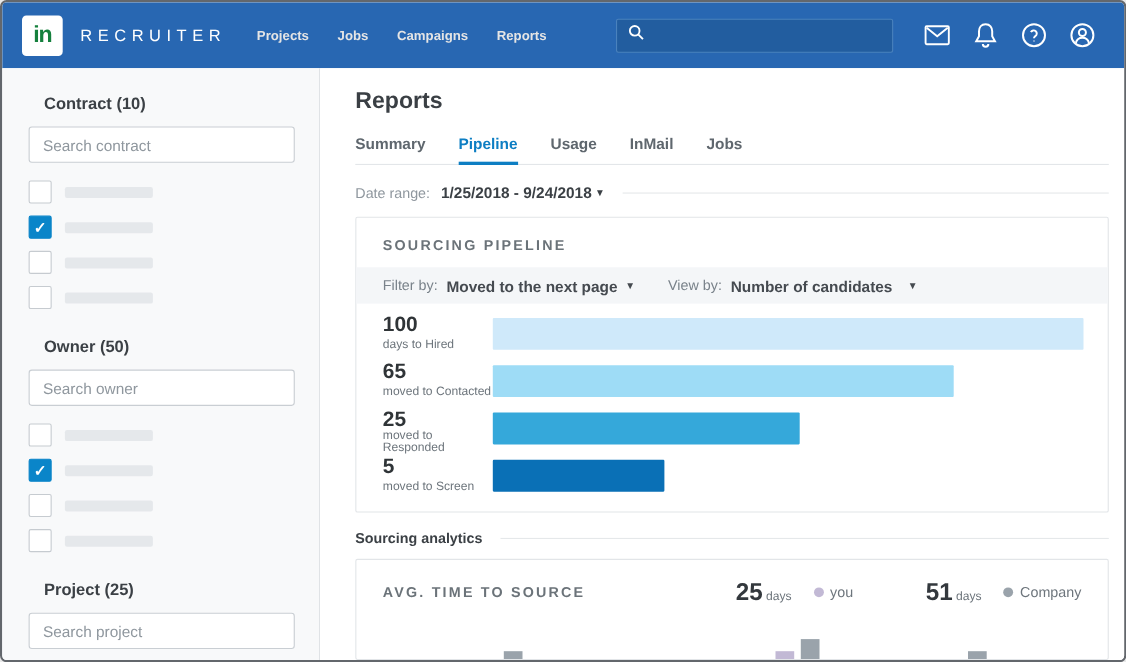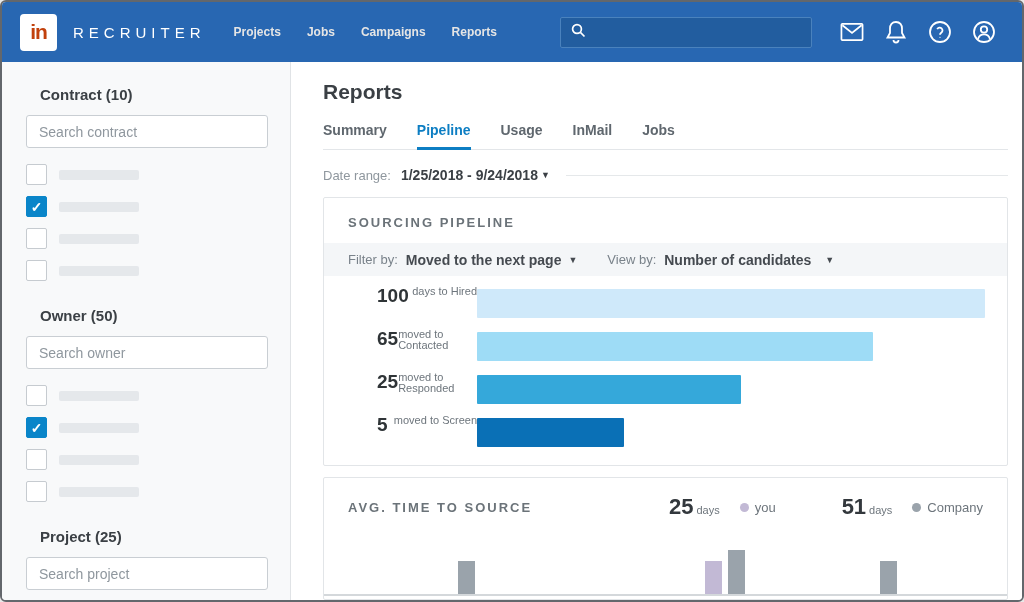--- a/index.html
+++ b/index.html
@@ -13,21 +13,21 @@
   }
 
   
   .topnav {
     height:60px; flex:0 0 60px; background:#2867b2; display:flex;
     align-items:center; padding:0 26px 0 18px; color:#fff;
   }
   .logo-box {
     width:37px; height:37px; background:#fff; border-radius:4px;
     display:flex; align-items:center; justify-content:center;
-    color:#c2410c; font-weight:bold; font-size:21px; letter-spacing:-1px;
+    color:#15803d; font-weight:bold; font-size:21px; letter-spacing:-1px;
   }
   .brand-name { margin-left:16px; font-size:15px; font-weight:400; letter-spacing:5px; color:#fff; }
   .nav-links { display:flex; margin-left:28px; gap:26px; }
   .nav-link { font-size:12px; font-weight:bold; color:#e5e5e5; cursor:pointer; white-space:nowrap; }
   .nav-search {
     margin-left:auto; width:252px; height:31px; background:#225d9f;
     border:1px solid #4a82bd; border-radius:2px; display:flex; align-items:center;
     padding:0 9px; cursor:text;
   }
   .nav-icons { display:flex; align-items:center; gap:20px; margin-left:28px; }
@@ -83,21 +83,21 @@
   .filter-row { background:#f4f6f8; padding:8px 24px; display:flex; align-items:center; height:33px; }
   .filter-label { font-size:13px; color:#79828a; }
   .filter-value { font-size:14px; font-weight:bold; color:#454a50; margin-left:8px; cursor:pointer; }
   .filter-caret { font-size:9px; color:#454a50; margin-left:7px; cursor:pointer; }
   .viewby-gap { margin-left:30px; }
   .wide-caret { margin-left:14px; }
 
   .bar-chart { padding:13px 22px 17px 24px; }
   .bar-row { display:flex; margin-bottom:13px; }
   .bar-row:last-child { margin-bottom:0; }
-  .bar-meta { width:100px; flex:0 0 100px; display:flex; flex-direction:row; justify-content:space-between; height:33px; margin-top:-3px;margin-left:29px; }
+  .bar-meta { width:100px; flex:0 0 100px; display:flex; flex-direction:column; justify-content:space-between; height:33px; margin-top:-3px; }
   .bar-value { font-size:19px; font-weight:bold; color:#2f3437; line-height:1; }
   .bar-sub { font-size:11px; color:#6d757c; line-height:1; }
   .bar-track { flex:1; height:29px; }
   .bar-fill { height:29px; border-radius:1px; }
 
   
   .analytics-row { display:flex; align-items:center; margin-top:16px; }
   .analytics-label { font-size:13px; font-weight:bold; color:#3b4045; }
 
   
@@ -288,20 +288,24 @@
               <span class="bar-value">5</span>
               <span class="bar-sub">moved to Screen</span>
             </div>
             <div class="bar-track">
                 <div class="bar-fill" style="width: 29%; background: rgb(10, 112, 182);"></div>
               </div>
           </div>
         </div>
       </section>
 
+      <div class="analytics-row">
+        <span class="analytics-label">Sourcing analytics</span>
+        <span class="hr-line"></span>
+      </div>
 
       <section class="card avg-card">
         <div class="avg-head">
           <span class="card-title">AVG. TIME TO SOURCE</span>
           <div class="legend">
             <span class="legend-item">
               <span class="legend-value">25</span>
               <span class="legend-unit">days</span>
               <span class="legend-dot" style="background: rgb(194, 185, 213);"></span>
               <span class="legend-name">you</span>

